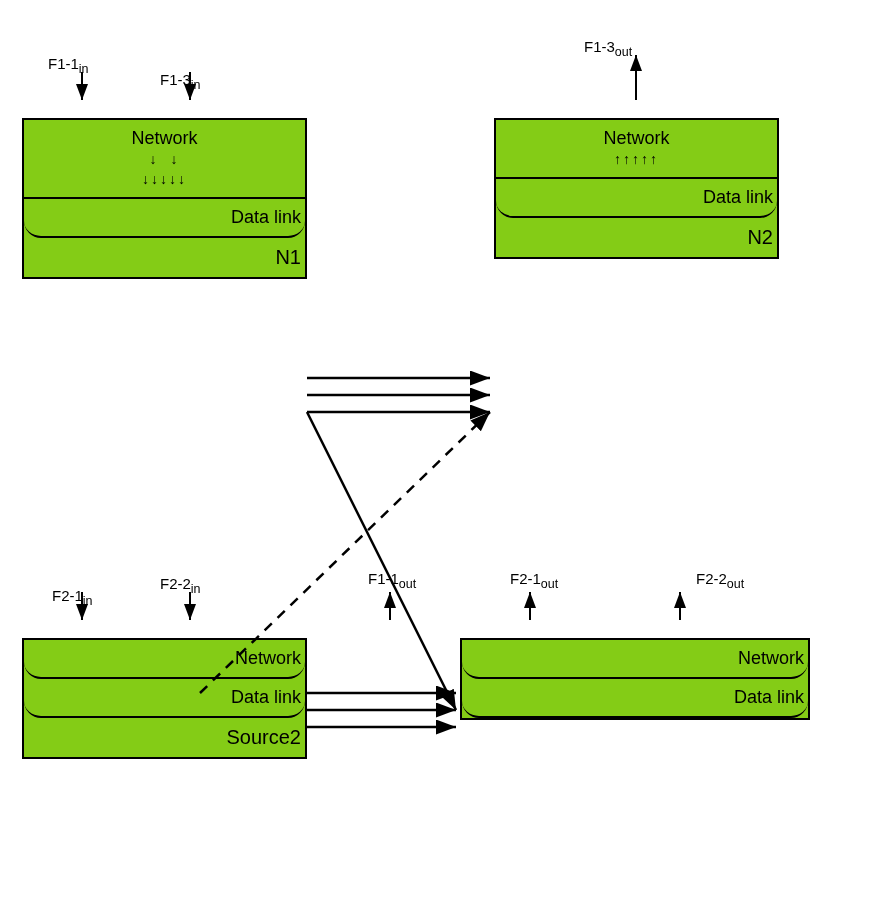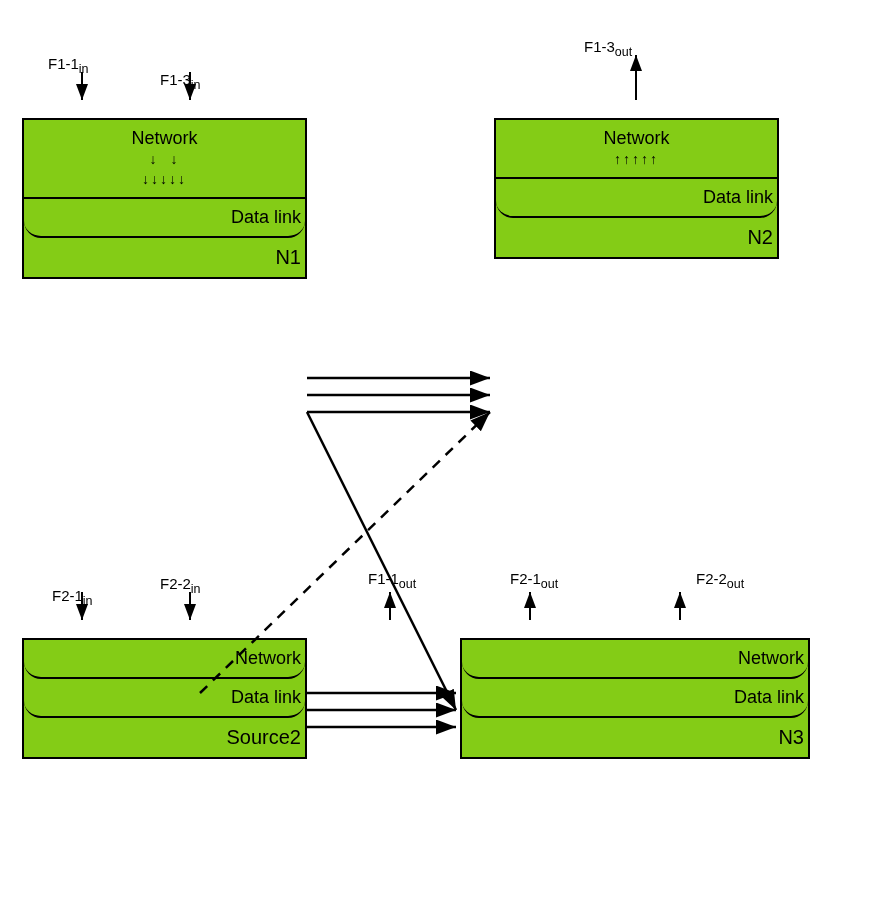--- a/index.html
+++ b/index.html
@@ -124,23 +124,20 @@
     </div>
   </div>
 
   <div class="node-box" style="left:460px; top:620px; width:350px;">
     <div class="node-section">
       <span>Network</span>
     </div>
     <div class="node-section">
       <span>Data link</span>
     </div>
-    <div class="node-section last bold">
-      <span>N3</span>
-    </div>
   </div>
 
   <div class="label" style="left:48px; top:55px;">
     F1-1<sub>in</sub>
   </div>
 
   <div class="label" style="left:160px; top:55px;margin-top:16px;">
     F1-3<sub>in</sub>
   </div>
 

